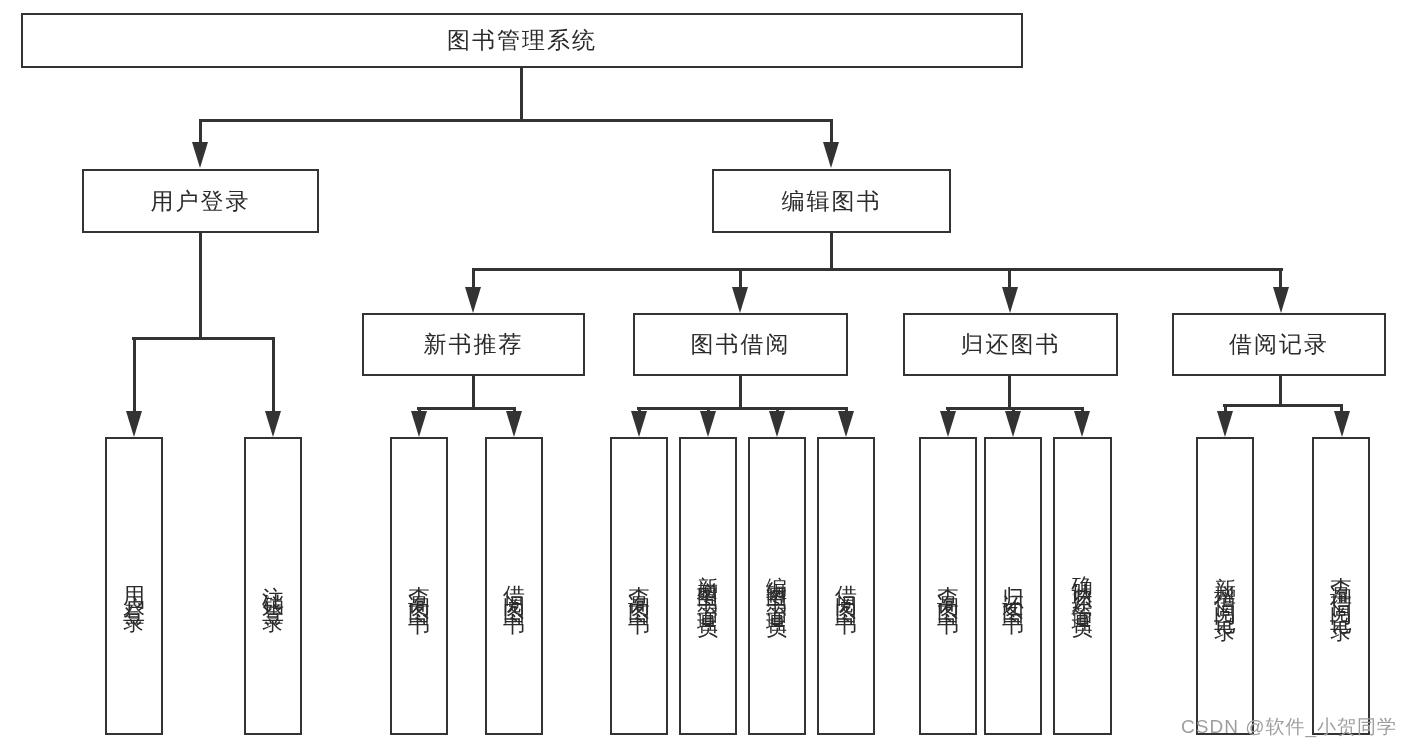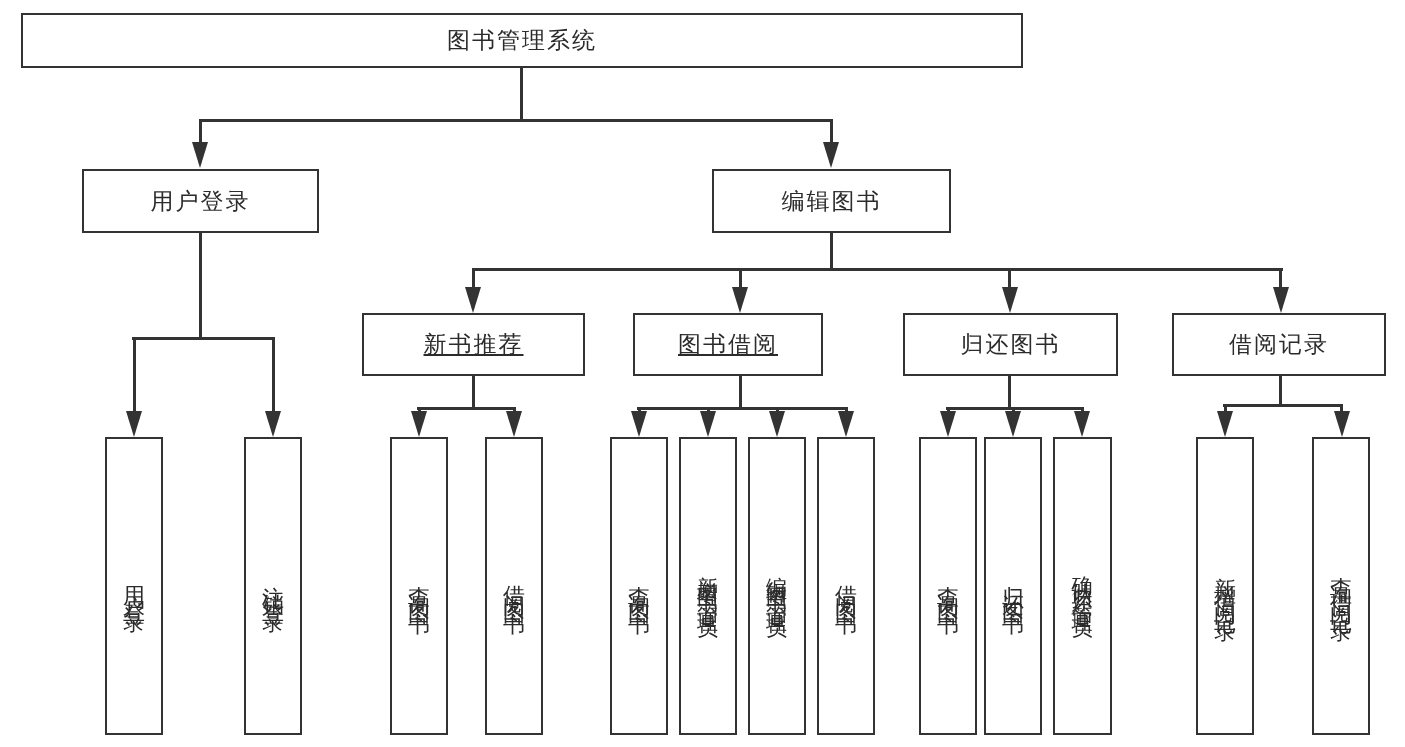--- a/index.html
+++ b/index.html
@@ -145,24 +145,24 @@
     <span>图书管理系统</span>
   </div>
 
   <div class="box box-h" style="left:82px; top:169px; width:237px; height:64px;">
     <span>用户登录</span>
   </div>
   <div class="box box-h" style="left:712px; top:169px; width:239px; height:64px;">
     <span>编辑图书</span>
   </div>
 
-  <div class="box box-h" style="left:362px; top:313px; width:223px; height:63px;text-decoration:underline;">
+  <div class="box box-h" style="left:362px; top:313px; width:223px; height:63px;">
     <span>新书推荐</span>
   </div>
-  <div class="box box-h" style="left:633px; top:313px; width:190px; height:63px;text-decoration:underline;">
+  <div class="box box-h" style="left:633px; top:313px; width:215px; height:63px;">
     <span>图书借阅</span>
   </div>
   <div class="box box-h" style="left:903px; top:313px; width:215px; height:63px;">
     <span>归还图书</span>
   </div>
   <div class="box box-h" style="left:1172px; top:313px; width:214px; height:63px;">
     <span>借阅记录</span>
   </div>
 
   <div class="box box-v" style="left:105px; top:437px; width:58px; height:298px;">
@@ -202,14 +202,15 @@
     <span class="vtxt long">确认归还（管理员）</span>
   </div>
 
   <div class="box box-v" style="left:1196px; top:437px; width:58px; height:298px;">
     <span class="vtxt">新增借阅记录</span>
   </div>
   <div class="box box-v" style="left:1312px; top:437px; width:58px; height:298px;">
     <span class="vtxt">查询借阅记录</span>
   </div>
 
+  <div class="watermark">CSDN @软件_小贺同学</div>
 
 </div>
 
 </body></html>

